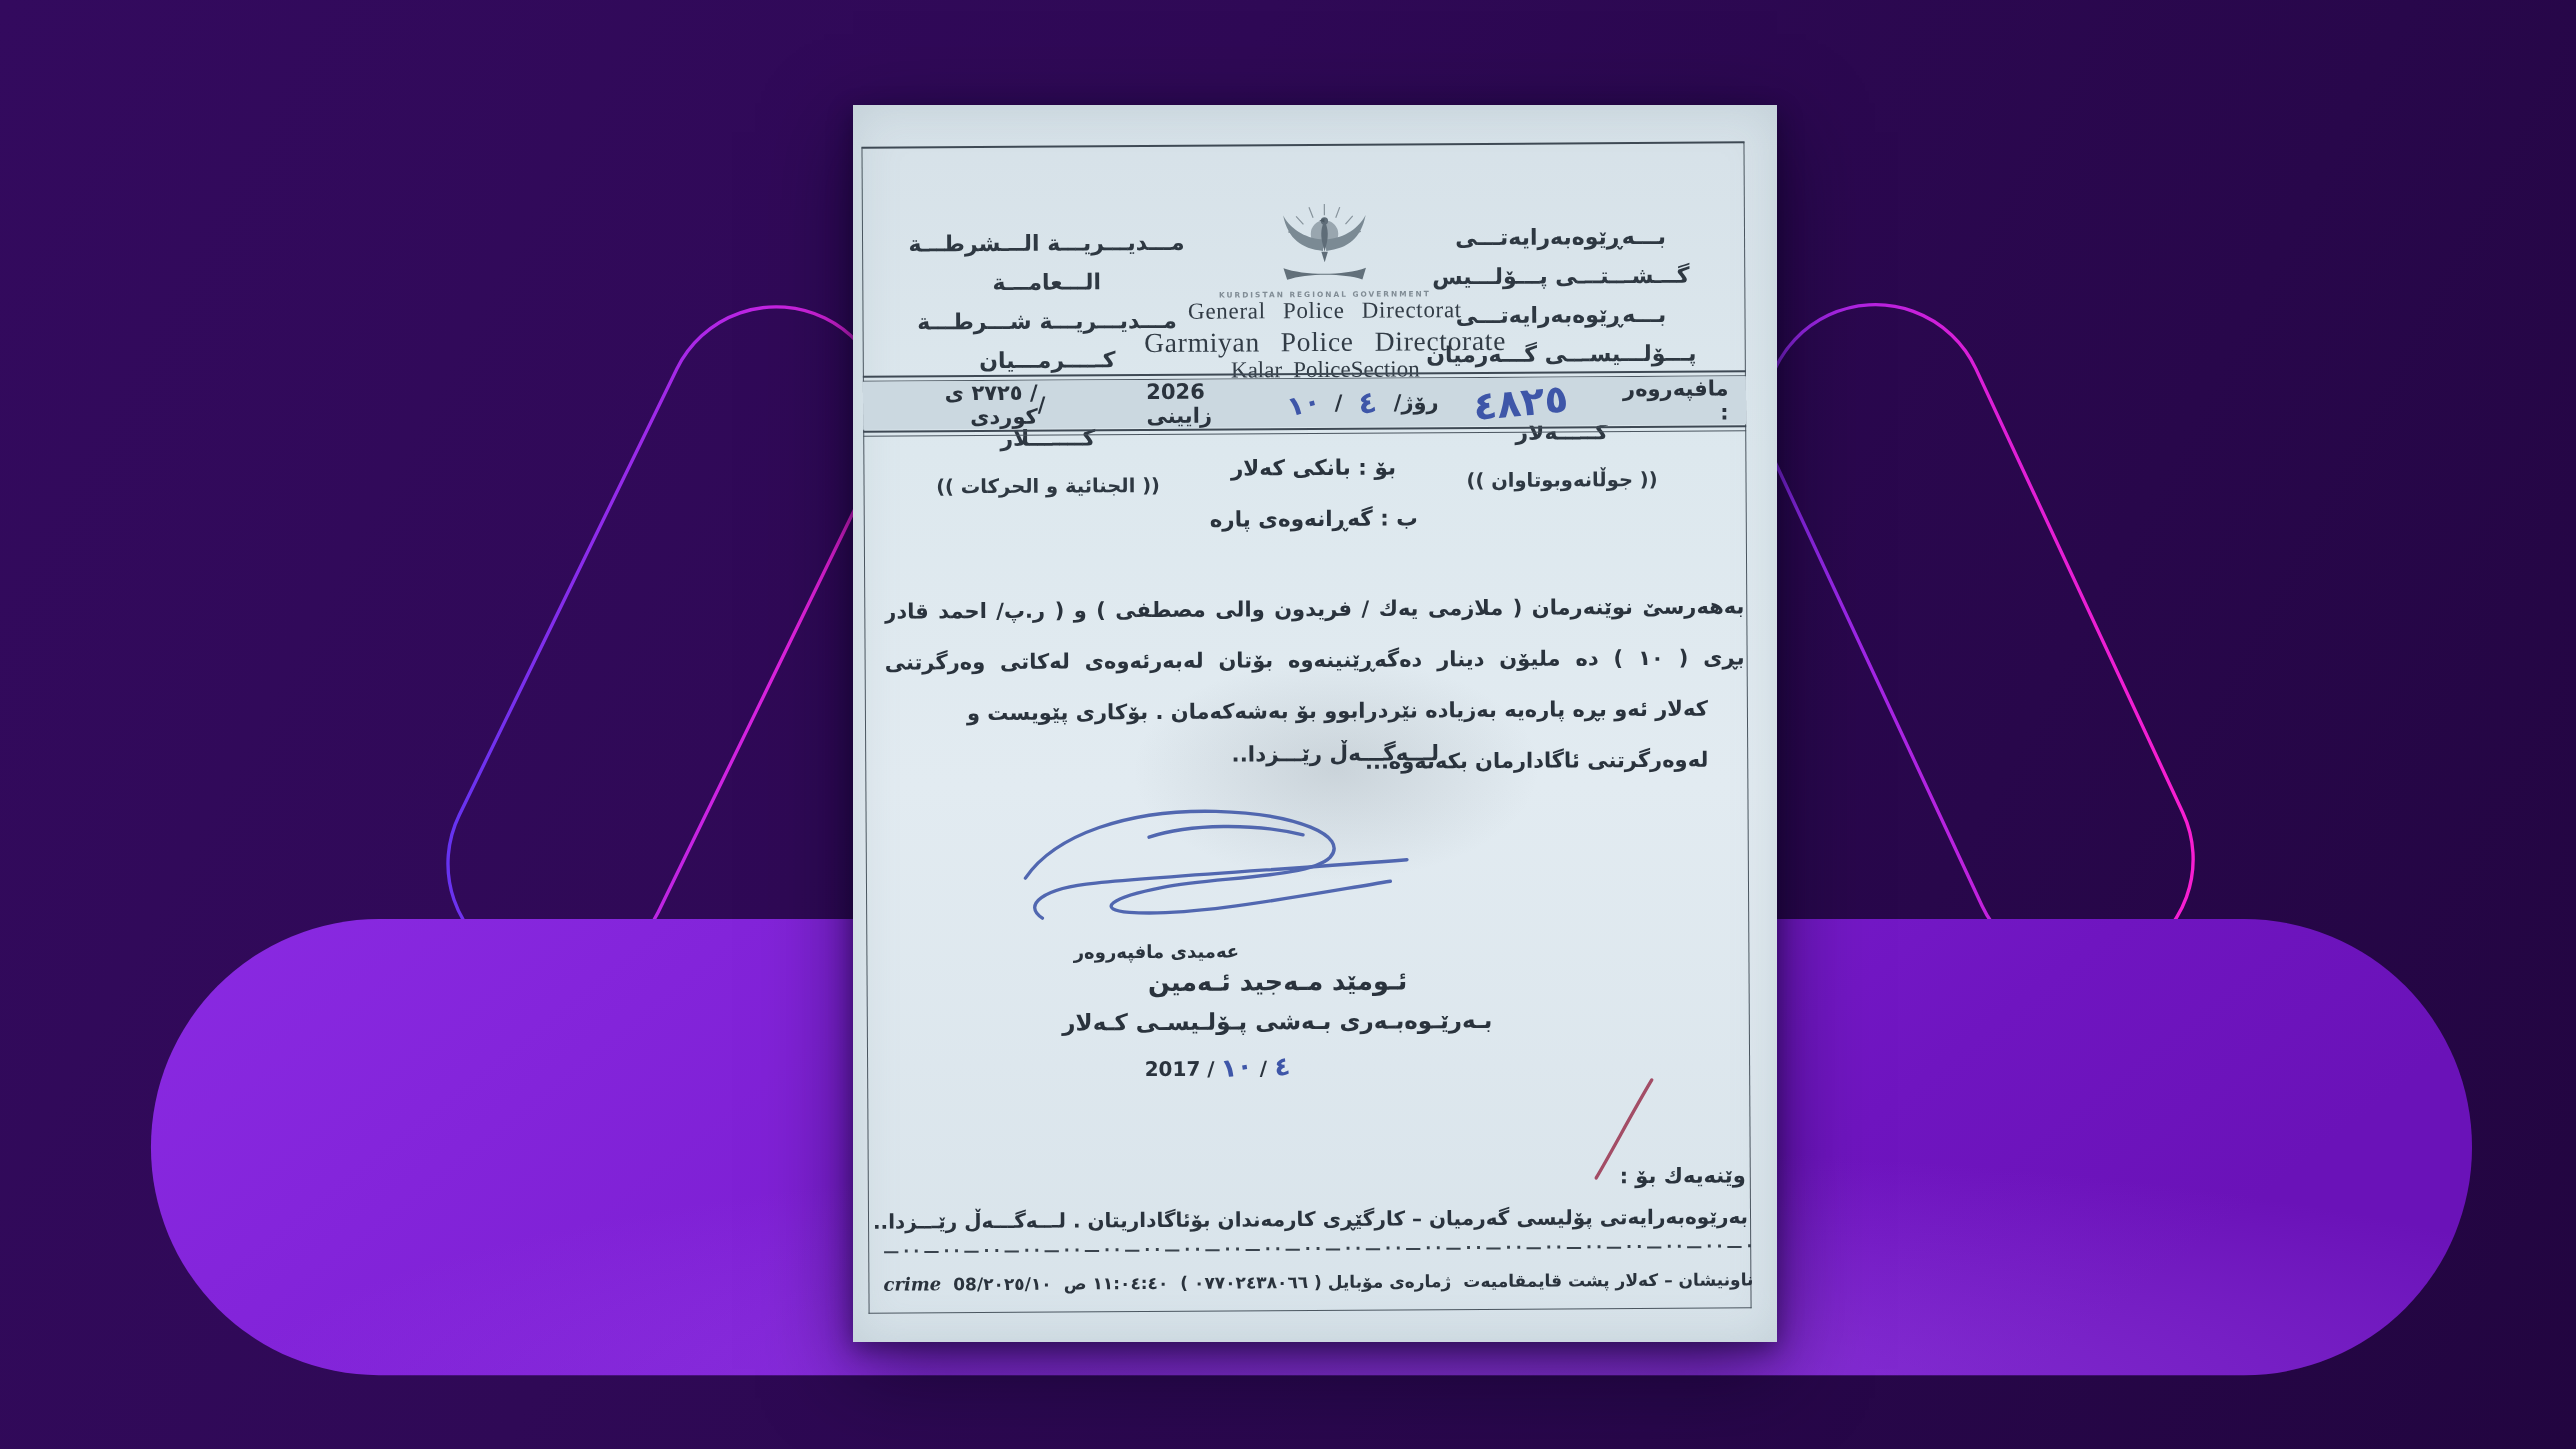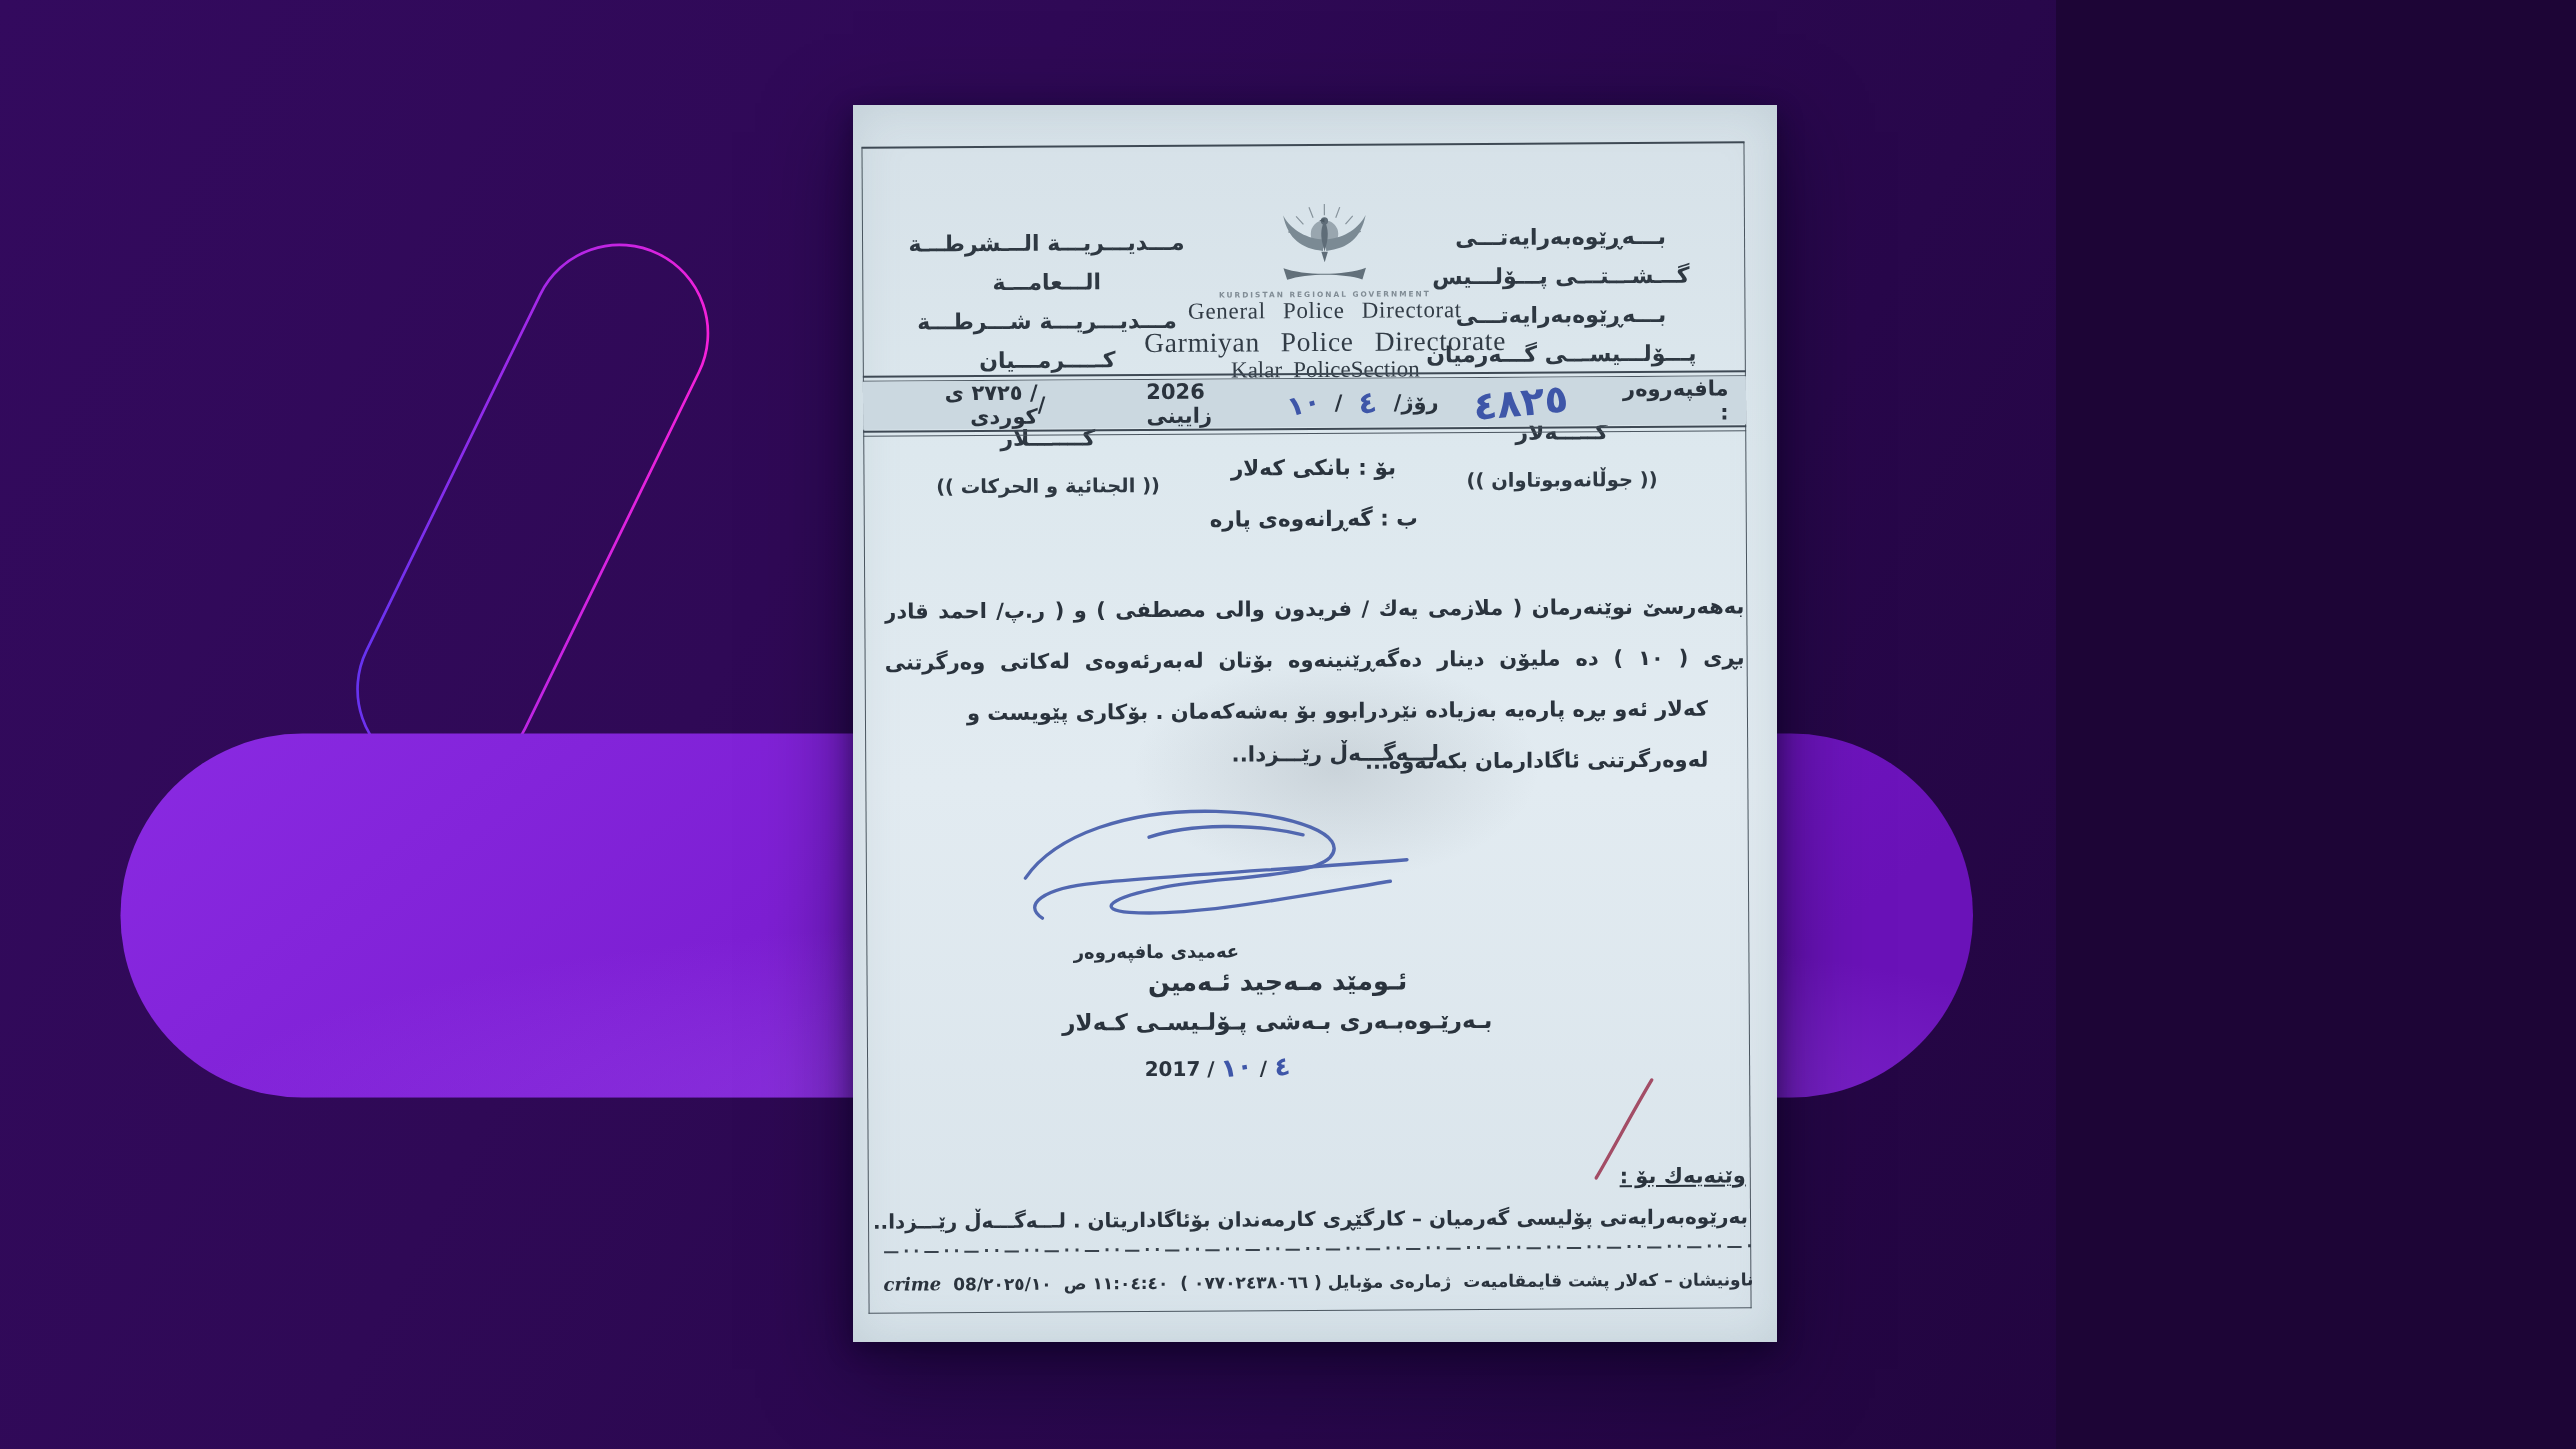--- a/index.html
+++ b/index.html
@@ -1,17 +1,17 @@
 <!DOCTYPE html>
 <html lang="en" style="font-size:10.7px"><head>
 <meta charset="utf-8">
 <style>
   html,body{margin:0;padding:0;background:#1d0536;}
   #stage{
-    position:relative;width:2056px;height:1449px;overflow:hidden;
+    position:relative;width:2576px;height:1449px;overflow:hidden;
     background:linear-gradient(118deg,#330a5e 0%,#2f0956 38%,#28074b 72%,#220540 100%);
     font-family:"DejaVu Sans",sans-serif;
   }
   #decor{position:absolute;inset:0;}
   
   .paper{
     position:absolute;left:853px;top:105px;width:924px;height:1237px;
     background:linear-gradient(180deg,#d6e1e8 0%,#dde8ee 28%,#e2ebf1 55%,#d8e3ea 100%);
     box-shadow:0 27px 81px rgba(8,0,28,.55),0 6.7px 23px rgba(8,0,28,.45), inset 0 0 47px rgba(120,140,152,.22);
     color:#2a333d;
@@ -69,21 +69,21 @@
     font-size:18px;font-weight:bold;}
   .sig-name{position:absolute;left:188px;top:861px;width:470px;text-align:center;direction:rtl;
     font-size:25.5px;font-weight:bold;letter-spacing:0.7px;}
   .sig-title{position:absolute;left:154px;top:903px;width:537px;text-align:center;direction:rtl;
     font-size:23px;font-weight:bold;}
   .sig-date{position:absolute;left:221px;top:946px;width:282px;text-align:center;direction:ltr;
     font-size:20px;font-weight:bold;}
   .sig-date .pen{font-size:25.5px;transform:rotate(-8deg);}
   
   .redmark{position:absolute;left:735px;top:973px;width:67px;height:107px;}
-  .cc-label{position:absolute;right:34px;top:1061px;direction:rtl;font-size:21px;font-weight:bold;text-decoration:underline;}
+  .cc-label{position:absolute;right:34px;top:1061px;direction:rtl;font-size:21px;font-weight:bold;}
   .cc-line{position:absolute;right:32px;top:1102px;direction:rtl;font-size:20px;font-weight:bold;}
   .dashes{position:absolute;left:27px;right:27px;top:1134px;font-size:16px;letter-spacing:4px;
     color:#39434d;white-space:nowrap;overflow:hidden;font-weight:bold;}
   .footer{position:absolute;left:27px;right:27px;top:1155px;height:43px;direction:rtl;
     display:flex;justify-content:space-between;align-items:center;font-size:17px;font-weight:bold;}
   .op{font-family:"DejaVu Serif",serif;font-style:italic;font-size:18px;font-weight:600;direction:ltr;}
 </style>
 </head>
 <body>
 

